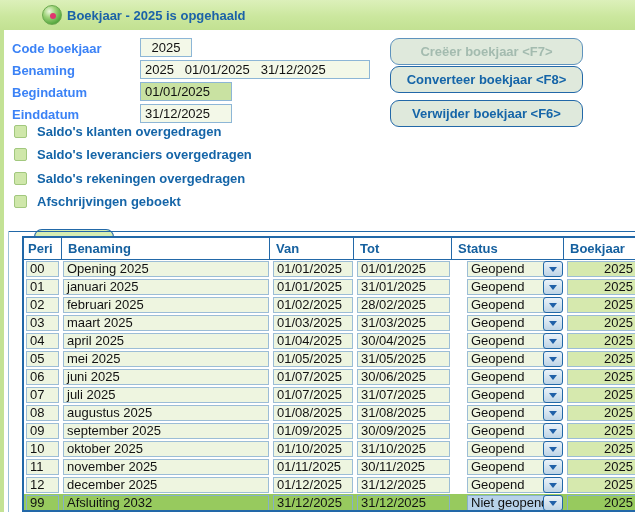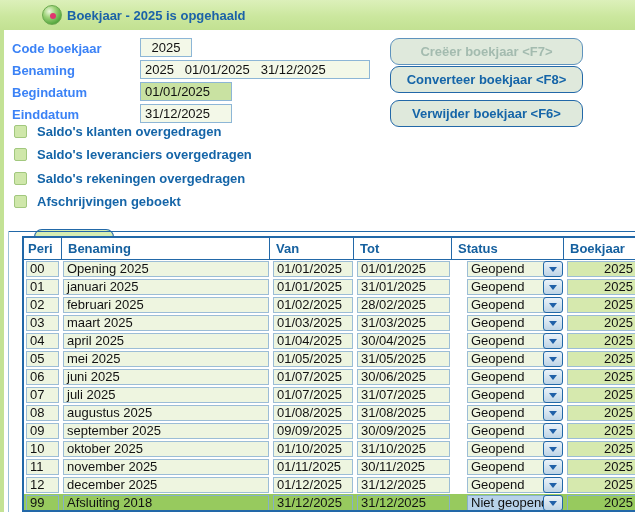--- a/index.html
+++ b/index.html
@@ -247,21 +247,21 @@
     <div class="cell c-status">Geopend</div>
     <div class="dd-btn">
             <span class="dd-arrow"></span>
           </div>
     <div class="cell c-year">2025</div>
   </div>
 
   <div class="trow">
     <div class="cell c-peri">09</div>
     <div class="cell c-name">september 2025</div>
-    <div class="cell c-van">09/09/2025</div>
+    <div class="cell c-van">01/09/2025</div>
     <div class="cell c-tot">30/09/2025</div>
     <div class="cell c-status">Geopend</div>
     <div class="dd-btn">
             <span class="dd-arrow"></span>
           </div>
     <div class="cell c-year">2025</div>
   </div>
 
   <div class="trow">
     <div class="cell c-peri">10</div>
@@ -294,21 +294,21 @@
     <div class="cell c-tot">31/12/2025</div>
     <div class="cell c-status">Geopend</div>
     <div class="dd-btn">
             <span class="dd-arrow"></span>
           </div>
     <div class="cell c-year">2025</div>
   </div>
 
   <div class="trow selected">
     <div class="cell c-peri">99</div>
-    <div class="cell c-name">Afsluiting 2018</div>
+    <div class="cell c-name">Afsluiting 2032</div>
     <div class="cell c-van">31/12/2025</div>
     <div class="cell c-tot">31/12/2025</div>
     <div class="cell c-status">Niet geopend</div>
     <div class="dd-btn">
             <span class="dd-arrow"></span>
           </div>
     <div class="cell c-year">2025</div>
   </div>
 </div>
   </div>

